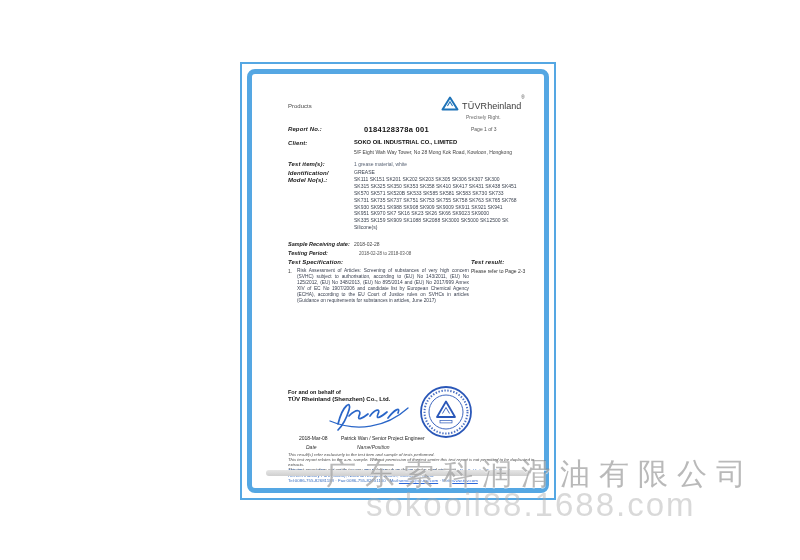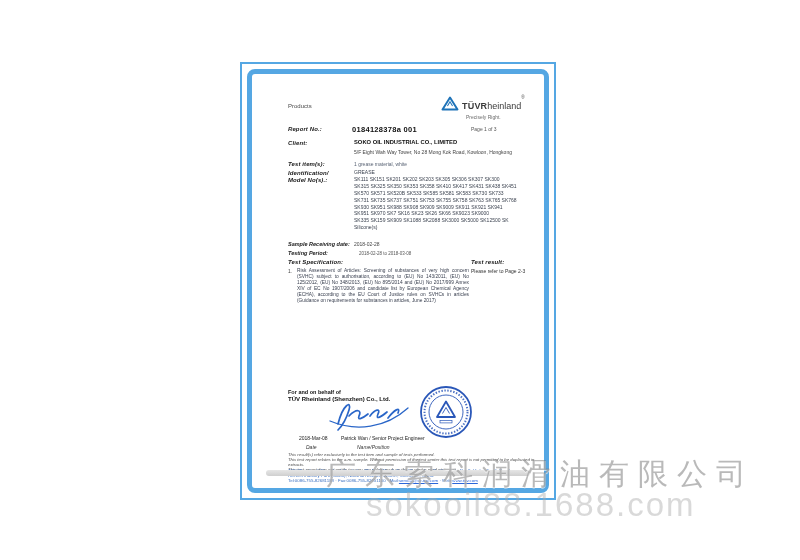--- a/index.html
+++ b/index.html
@@ -17,21 +17,21 @@
     position:absolute;left:5px;top:5px;right:5px;bottom:5px;
     border:5px solid #55a7e3;border-radius:8px;background:#fff;
   }
   .page{position:absolute;left:12px;top:12px;right:12px;bottom:12px;color:#222;}
   .abs{position:absolute;}
   .lbl{font-size:6px;font-weight:bold;font-style:italic;color:#1a1a1a;letter-spacing:.1px;}
   .lbl-sm{font-size:5.5px;font-weight:bold;font-style:italic;color:#1a1a1a;}
   .tiny{font-size:5px;color:#444;}
   .products{font-size:6px;color:#4a4a4a;}
   .brand-row{display:flex;align-items:flex-start;}
-  .brand-bold{font-size:9px;font-weight:bold;color:#3b3b3b;letter-spacing:.2px;}
+  .brand-bold{font-size:9px;font-weight:normal;color:#3b3b3b;letter-spacing:.2px;}
   .brand-light{font-size:9px;color:#3b3b3b;}
   .brand-reg{font-size:4.5px;color:#3b3b3b;vertical-align:top;}
   .tagline{font-size:5px;color:#6b6b6b;}
   .report-no{font-size:7.5px;font-weight:bold;color:#111;letter-spacing:.3px;}
   .pageno{font-size:5px;color:#555;}
   .client-name{font-size:5.8px;font-weight:bold;color:#111;}
   .model{font-size:5px;line-height:6.9px;color:#3c4350;width:178px;}
   .spec{font-size:4.8px;line-height:6.1px;color:#3a4050;width:172px;text-align:justify;}
   .result-val{font-size:5px;color:#333;width:72px;}
   .behalf1{font-size:5.5px;font-weight:bold;color:#111;}
@@ -77,21 +77,21 @@
             </svg>
           </span>
           <span style="margin-left:21px;white-space:nowrap;">
             <span class="brand-bold">TÜVR</span><span class="brand-light">heinland</span><sup class="brand-reg">®</sup>
           </span>
         </div>
         <div class="tagline" style="margin-left:25px;margin-top:1px;">Precisely Right.</div>
       </div>
 
       <div class="abs lbl" style="left:24px;top:40px;">Report No.:</div>
-      <div class="abs report-no" style="left:88px;top:39px;">0184128378a 001</div>
+      <div class="abs report-no" style="left:100px;top:39px;">0184128378a 001</div>
       <div class="abs pageno" style="left:207px;top:40px;">Page 1 of 3</div>
 
       <div class="abs lbl" style="left:24px;top:54px;">Client:</div>
       <div class="abs client-name" style="left:90px;top:53px;">SOKO OIL INDUSTRIAL CO., LIMITED</div>
       <div class="abs tiny" style="left:90px;top:63px;white-space:nowrap;">5/F Eight Wah Way Tower, No 28 Mong Kok Road, Kowloon, Hongkong</div>
 
       <div class="abs lbl" style="left:24px;top:75px;">Test item(s):</div>
       <div class="abs tiny" style="left:90px;top:75px;color:#5a6475;">1 grease material, white</div>
 
       <div class="abs lbl" style="left:24px;top:84px;">Identification/</div>

